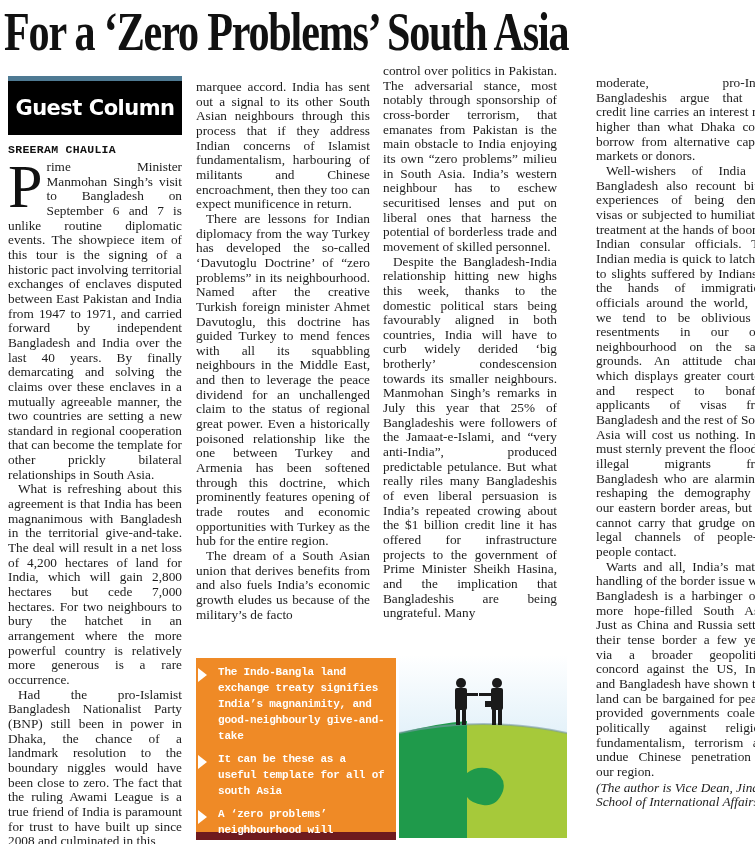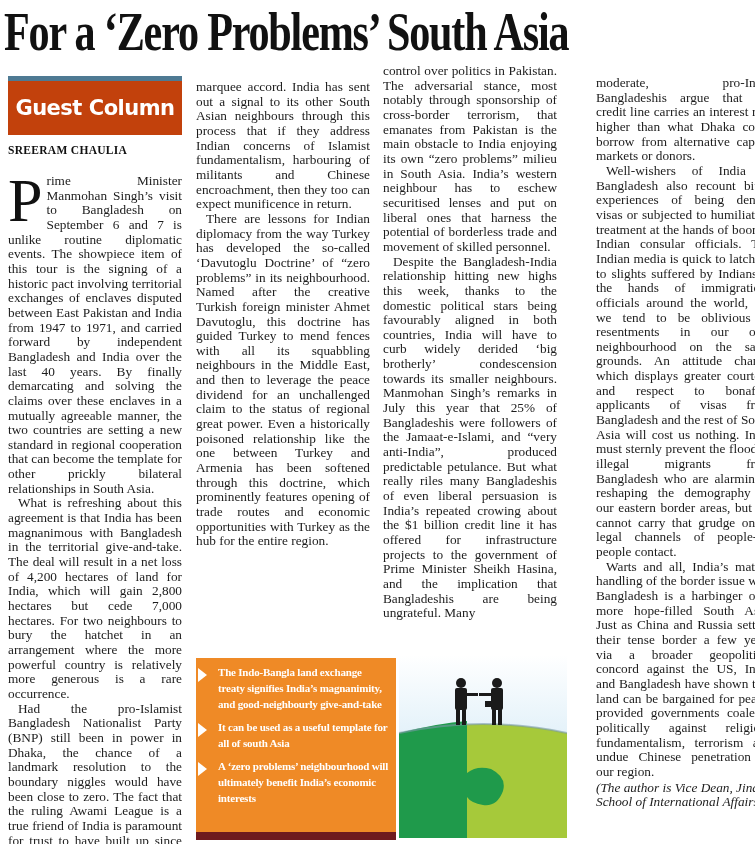--- a/index.html
+++ b/index.html
@@ -22,33 +22,33 @@
     color: #1c1c1c;
   }
   .col p { text-indent: 10px; }
   .col p.first { text-indent: 0; }
   #col1 { left: 8px; width: 174px; }
   #col2 { left: 196px; width: 174px; top: 80px; }
   #col3 { left: 383px; width: 174px; top: 64px; font-family: Liberation Serif, serif; }
   #col4 { left: 596px; width: 176px; top: 76px; }
 
   .banner {
-    width: 174px; height: 59px; background: #c2410c;
+    width: 174px; height: 59px; background: #000000;
     border-top: 5px solid #4e7a93;
     display: flex; align-items: center; justify-content: center;
     margin-bottom: 8px;
   }
   .banner span {
     font-family: "DejaVu Sans", sans-serif; font-weight: bold;
     color: #fff; font-size: 21px; letter-spacing: -0.5px;
   }
   .byline {
-    font-family: Liberation Serif, serif; font-weight: bold;
+    font-family: Liberation Mono, monospace; font-weight: bold;
     font-size: 11.5px; letter-spacing: 0.3px; color: #111;
-    margin-bottom: 17px; line-height: 14px;
+    margin-bottom: 3px; line-height: 14px;
   }
   .dropcap {
     float: left; font-size: 62px; line-height: 46px;
     padding-right: 4px; margin-top: 3px; margin-bottom: -2px;
     font-family: "Liberation Serif", serif; color: #111;
   }
 
   .credit {
     font-style: italic; text-indent: 0 !important; text-align: left;
     margin-top: 1px;
@@ -61,21 +61,21 @@
     border-bottom: 8px solid #6e1a1e;
     padding: 6px 6px 0 22px;
   }
   .hl-item { position: relative; margin-bottom: 7px; }
   .hl-item .arrow {
     position: absolute; left: -20px; top: 4px; width: 0; height: 0;
     border-top: 7px solid transparent; border-bottom: 7px solid transparent;
     border-left: 9px solid #fff;
   }
   .hl-item .txt {
-    font-family: Liberation Serif, serif; font-weight: bold;
+    font-family: Liberation Mono, monospace; font-weight: bold;
     color: #fff; font-size: 11px; line-height: 16px; letter-spacing: -0.2px;
   }
 
   .illustration {
     position: absolute; left: 399px; top: 655px; width: 168px; height: 183px;
     overflow: hidden;
   }
 </style>
 </head>
 <body>
@@ -88,20 +88,21 @@
   </div>
   <div class="byline">SREERAM CHAULIA</div>
   <p class="first"><span class="dropcap">P</span><span>rime Minister Manmohan Singh’s visit to Bangladesh on September 6 and 7 is unlike routine diplomatic events. The showpiece item of this tour is the signing of a historic pact involving territorial exchanges of enclaves disputed between East Pakistan and India from 1947 to 1971, and carried forward by independent Bangladesh and India over the last 40 years. By finally demarcating and solving the claims over these enclaves in a mutually agreeable manner, the two countries are setting a new standard in regional cooperation that can become the template for other prickly bilateral relationships in South Asia.</span></p>
   <p>What is refreshing about this agreement is that India has been magnanimous with Bangladesh in the territorial give-and-take. The deal will result in a net loss of 4,200 hectares of land for India, which will gain 2,800 hectares but cede 7,000 hectares. For two neighbours to bury the hatchet in an arrangement where the more powerful country is relatively more generous is a rare occurrence.</p>
   <p>Had the pro-Islamist Bangladesh Nationalist Party (BNP) still been in power in Dhaka, the chance of a landmark resolution to the boundary niggles would have been close to zero. The fact that the ruling Awami League is a true friend of India is paramount for trust to have built up since 2008 and culminated in this</p>
 </div>
 
 <div class="col" id="col2">
   <p class="first">marquee accord. India has sent out a signal to its other South Asian neighbours through this process that if they address Indian concerns of Islamist fundamentalism, harbouring of militants and Chinese encroachment, then they too can expect munificence in return.</p>
   <p>There are lessons for Indian diplomacy from the way Turkey has developed the so-called ‘Davutoglu Doctrine’ of “zero problems” in its neighbourhood. Named after the creative Turkish foreign minister Ahmet Davutoglu, this doctrine has guided Turkey to mend fences with all its squabbling neighbours in the Middle East, and then to leverage the peace dividend for an unchallenged claim to the status of regional great power. Even a historically poisoned relationship like the one between Turkey and Armenia has been softened through this doctrine, which prominently features opening of trade routes and economic opportunities with Turkey as the hub for the entire region.</p>
+  <p>The dream of a South Asian union that derives benefits from and also fuels India’s economic growth eludes us because of the military’s de facto</p>
 </div>
 
 <div class="col" id="col3">
   <p class="first">control over politics in Pakistan. The adversarial stance, most notably through sponsorship of cross-border terrorism, that emanates from Pakistan is the main obstacle to India enjoying its own “zero problems” milieu in South Asia. India’s western neighbour has to eschew securitised lenses and put on liberal ones that harness the potential of borderless trade and movement of skilled personnel.</p>
   <p>Despite the Bangladesh-India relationship hitting new highs this week, thanks to the domestic political stars being favourably aligned in both countries, India will have to curb widely derided ‘big brotherly’ condescension towards its smaller neighbours. Manmohan Singh’s remarks in July this year that 25% of Bangladeshis were followers of the Jamaat-e-Islami, and “very anti-India”, produced predictable petulance. But what really riles many Bangladeshis of even liberal persuasion is India’s repeated crowing about the $1 billion credit line it has offered for infrastructure projects to the government of Prime Minister Sheikh Hasina, and the implication that Bangladeshis are being ungrateful. Many</p>
 </div>
 
 <div class="col" id="col4">
   <p class="first">moderate, pro-India Bangladeshis argue that the credit line carries an interest rate higher than what Dhaka could borrow from alternative capital markets or donors.</p>
   <p>Well-wishers of India in Bangladesh also recount bitter experiences of being denied visas or subjected to humiliating treatment at the hands of boorish Indian consular officials. The Indian media is quick to latch on to slights suffered by Indians at the hands of immigrations officials around the world, but we tend to be oblivious to resentments in our own neighbourhood on the same grounds. An attitude change which displays greater courtesy and respect to bonafide applicants of visas from Bangladesh and the rest of South Asia will cost us nothing. India must sternly prevent the flood of illegal migrants from Bangladesh who are alarmingly reshaping the demography of our eastern border areas, but we cannot carry that grudge on to legal channels of people-to-people contact.</p>
@@ -109,21 +110,21 @@
   <p class="credit">(The author is Vice Dean, Jindal School of International Affairs)</p>
 </div>
 
 <div class="highlights">
   <div class="hl-item">
     <span class="arrow"></span>
     <div class="txt">The Indo-Bangla land exchange treaty signifies India’s magnanimity, and good-neighbourly give-and-take</div>
   </div>
   <div class="hl-item">
     <span class="arrow"></span>
-    <div class="txt">It can be used as a useful template for all of south Asia</div>
+    <div class="txt">It can be these as a useful template for all of south Asia</div>
   </div>
   <div class="hl-item">
     <span class="arrow"></span>
     <div class="txt">A ‘zero problems’ neighbourhood will ultimately benefit India’s economic interests</div>
   </div>
 </div>
 
 <div class="illustration">
   <svg width="168" height="183" viewBox="0 0 168 183">
     <defs>

